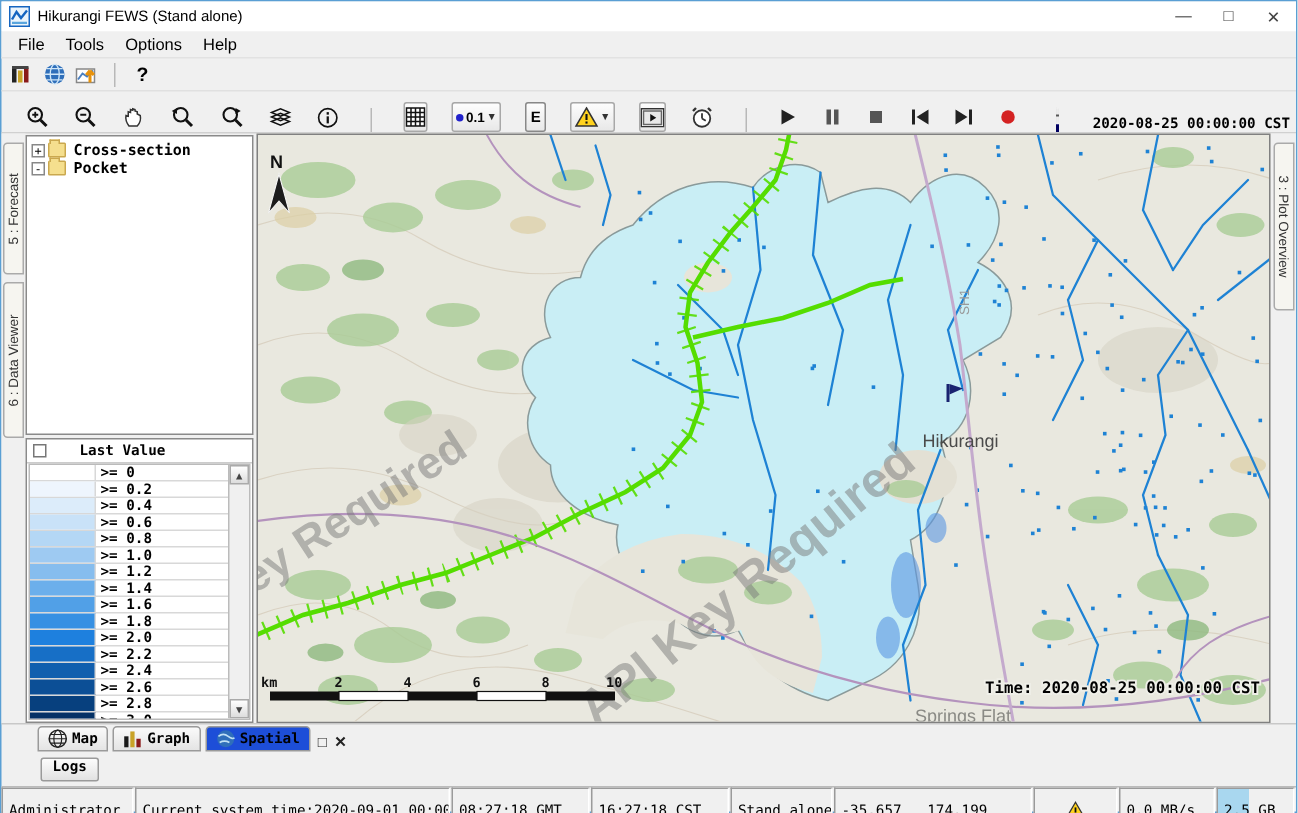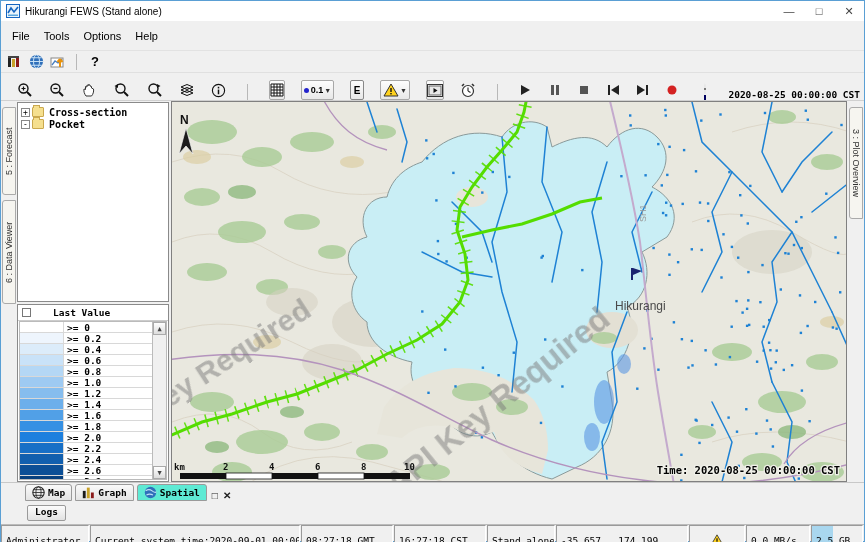--- a/index.html
+++ b/index.html
@@ -10,21 +10,21 @@
 
   
   .titlebar { height:20px; background:#ffffff; display:flex; align-items:center; padding-left:5px; }
   .titlebar .app-icon { width:14px; height:14px; margin-right:5px; }
   .titlebar .title { font-size:10px; color:#000; }
   .win-controls { margin-left:auto; display:flex; }
   .win-btn { width:30px; height:20px; display:flex; align-items:center; justify-content:center;
     color:#444; font-size:11px; cursor:default; }
 
   
-  .menubar { height:30px; background:#f0f0f0; display:flex; align-items:center; padding-left:4px;
+  .menubar { height:18px; background:#f0f0f0; display:flex; align-items:center; padding-left:4px;
     border-bottom:1px solid #e2e2e2; }
   .menu-item { padding:2px 7px; color:#000; }
 
   
   .toolbar1 { height:22px; display:flex; align-items:center; padding-left:4px; gap:4px;
     border-bottom:1px solid #e0e0e0; }
   .toolbar2 { height:28px; display:flex; align-items:flex-end; padding-left:16px; gap:16px;
     border-bottom:1px solid #d0d0d0; }
   .tbtn { width:18px; height:20px; display:flex; align-items:center; justify-content:center; }
   .tbtn.raised { border:1px solid #a8a8a8; background:linear-gradient(#fdfdfd,#e8e8e8); border-radius:2px; }
@@ -87,21 +87,21 @@
 
   .map-wrap { flex:1; border:1px solid #808080; position:relative; overflow:hidden; background:#e9e8df; }
   .map-wrap svg { display:block; }
 
   
   .bottom-tabs { height:20px; display:flex; align-items:flex-end; gap:3px; padding:1px 0 1px 24px;
     border-top:1px solid #c8c8c8; }
   .btab { height:17px; display:flex; align-items:center; gap:3px; padding:0 6px;
     border:1px solid #9a9a9a; border-radius:3px 3px 0 0; background:linear-gradient(#fafafa,#e4e4e4);
     font-family:"DejaVu Sans Mono", monospace; font-size:9.5px; font-weight:bold; }
-  .btab.active { background:#5eead4; }
+  .btab.active { background:#1d4ed8; }
   .panel-glyph { font-size:10px; color:#222; margin-left:2px; font-weight:bold; }
 
   .logs-row { height:22px; display:flex; align-items:center; padding-left:26px; }
   .logs-btn { height:16px; padding:0 7px; border:1px solid #9a9a9a; border-radius:2px;
     background:linear-gradient(#fcfcfc,#e2e2e2); font-family:"DejaVu Sans Mono", monospace;
     font-size:9.5px; font-weight:bold; }
 
   
   .statusbar { height:17px; display:flex; font-family:"DejaVu Sans Mono", monospace; font-size:9.5px;
     border-top:1px solid #bbb; }

